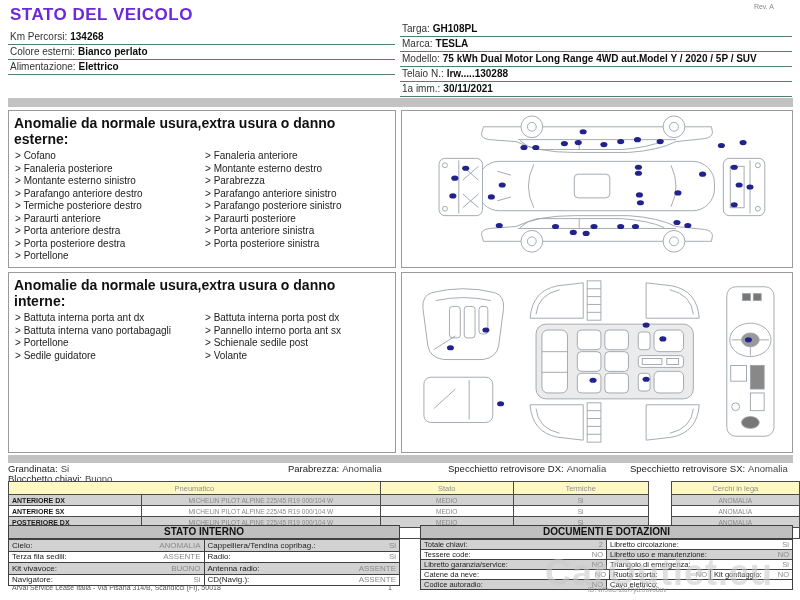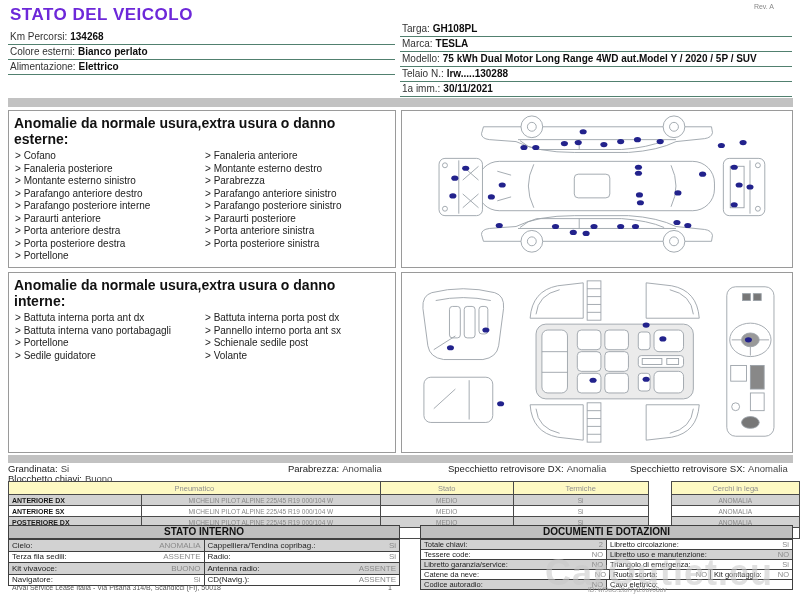--- a/index.html
+++ b/index.html
@@ -90,21 +90,21 @@
 <div class="abs graybar" id="bar1"></div>
 
 <div class="abs panel" id="ext-box">
   <div class="panel-title">Anomalie da normale usura,extra usura o danno esterne:</div>
   <div class="cols">
     <div class="acol">
       <div class="aitem">Cofano</div>
       <div class="aitem">Fanaleria posteriore</div>
       <div class="aitem">Montante esterno sinistro</div>
       <div class="aitem">Parafango anteriore destro</div>
-      <div class="aitem">Parafango posteriore interne</div>
+      <div class="aitem">Termiche posteriore destro</div>
       <div class="aitem">Paraurti anteriore</div>
       <div class="aitem">Porta anteriore destra</div>
       <div class="aitem">Porta posteriore destra</div>
       <div class="aitem">Portellone</div>
     </div>
     <div class="acol">
       <div class="aitem">Fanaleria anteriore</div>
       <div class="aitem">Montante esterno destro</div>
       <div class="aitem">Parabrezza</div>
       <div class="aitem">Parafango anteriore sinistro</div>

